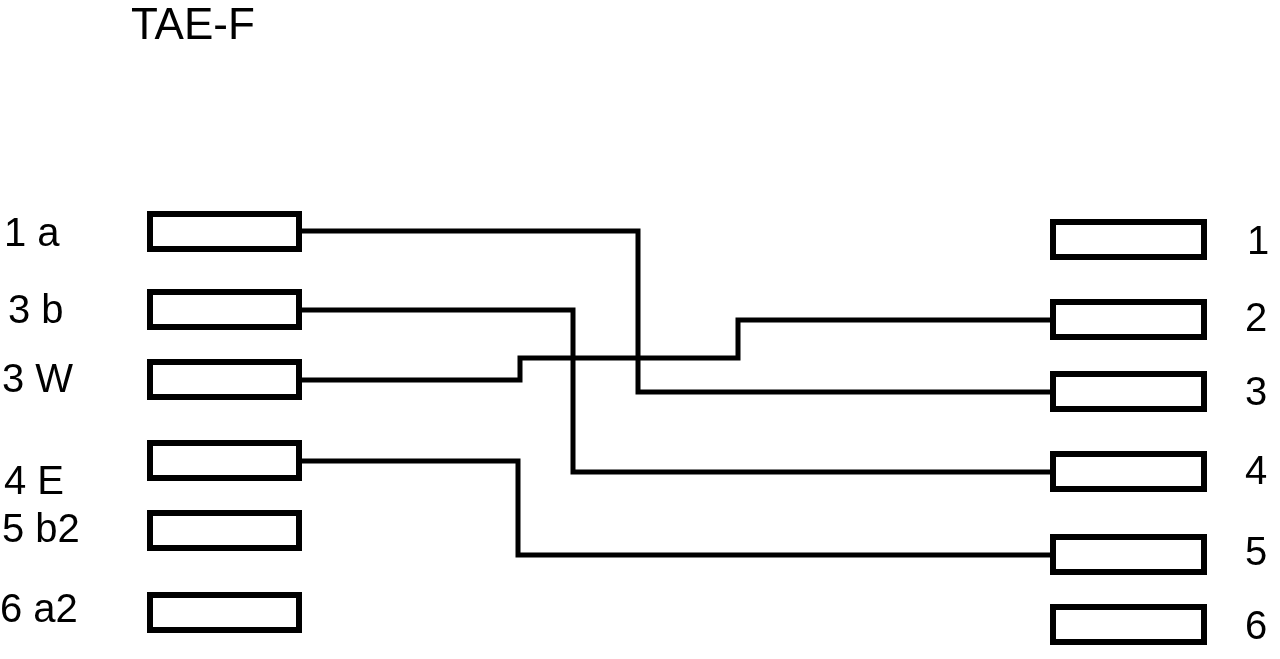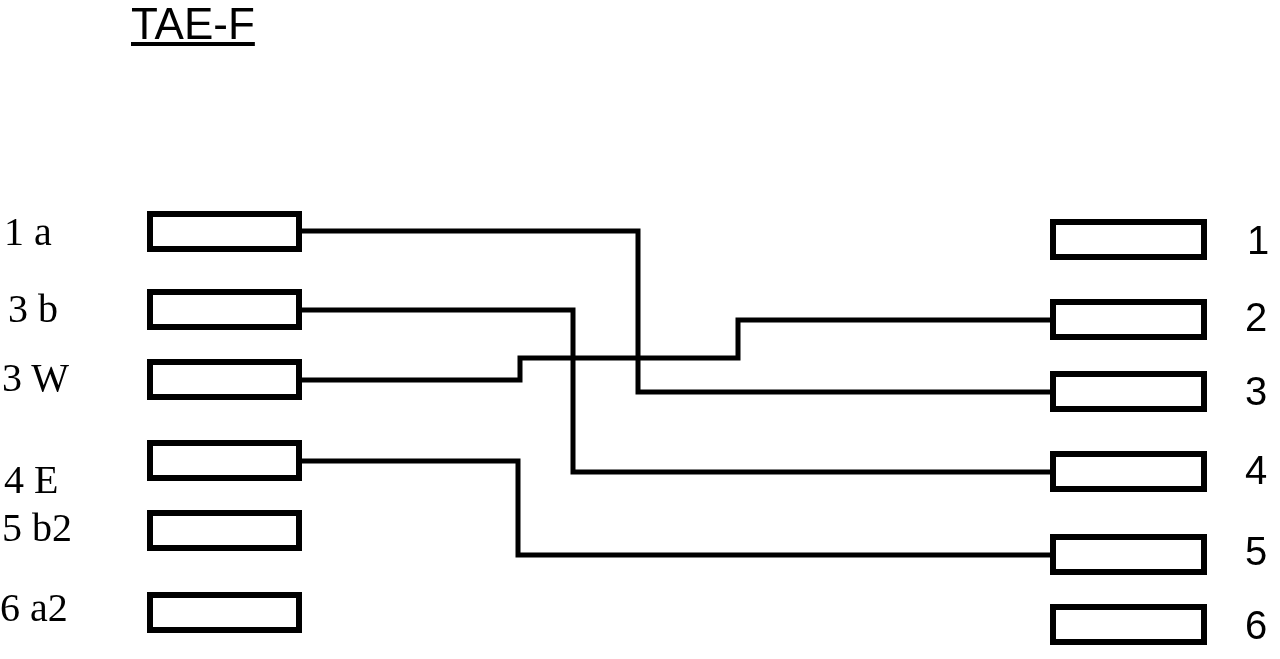--- a/index.html
+++ b/index.html
@@ -20,32 +20,32 @@
     overflow: hidden;
   }
   .title {
     position: absolute;
     font-size: 44px;
     line-height: 44px;
     font-weight: 400;
     color: #000000;
     white-space: nowrap;
   }
-  #title-left  { left: 131px; top: 2px; text-decoration: underline; }
+  #title-left  { left: 131px; top: 2px; }
   #title-right { left: 1053px; top: 2px; }
 
   .pin-label {
     position: absolute;
     font-size: 40px;
     line-height: 40px;
     font-weight: 400;
     color: #000000;
     white-space: nowrap;
   }
-  .pin-label.left  { right: auto; text-align: center; font-family: Liberation Serif, serif; }
+  .pin-label.left  { right: auto; text-align: center; }
   .pin-label.right { text-align: left; }
 
   .connector-box {
     position: absolute;
     box-sizing: border-box;
     border: 6px solid #000000;
     background: #ffffff;
   }
 
   #wire-layer {

